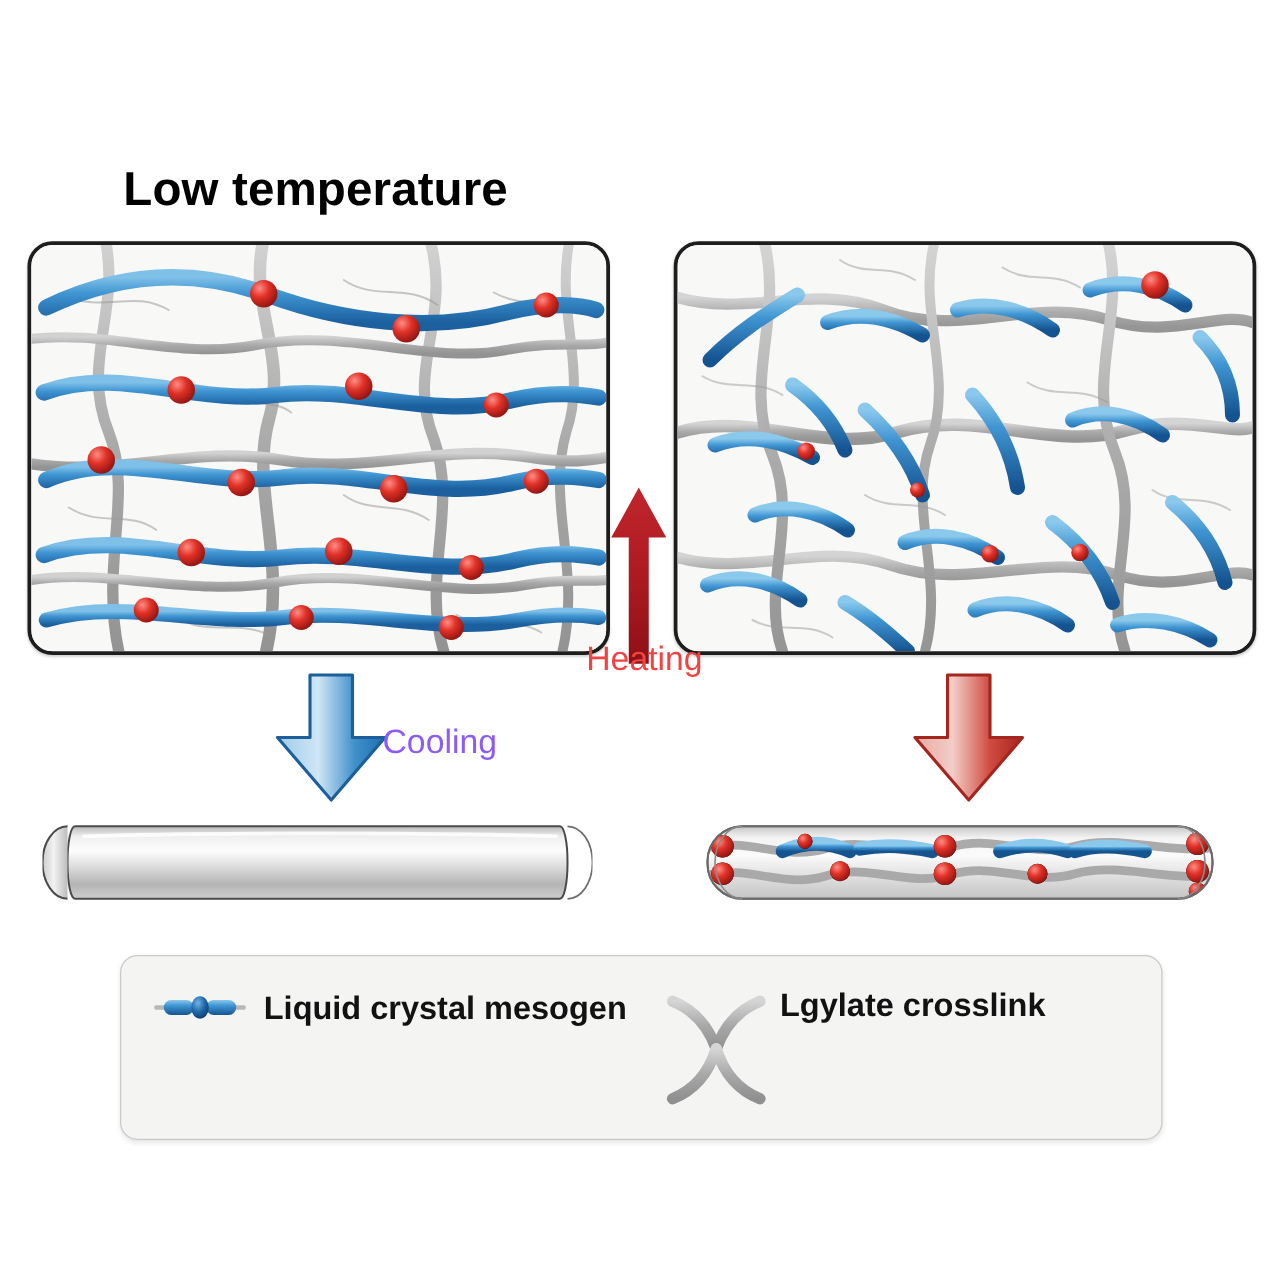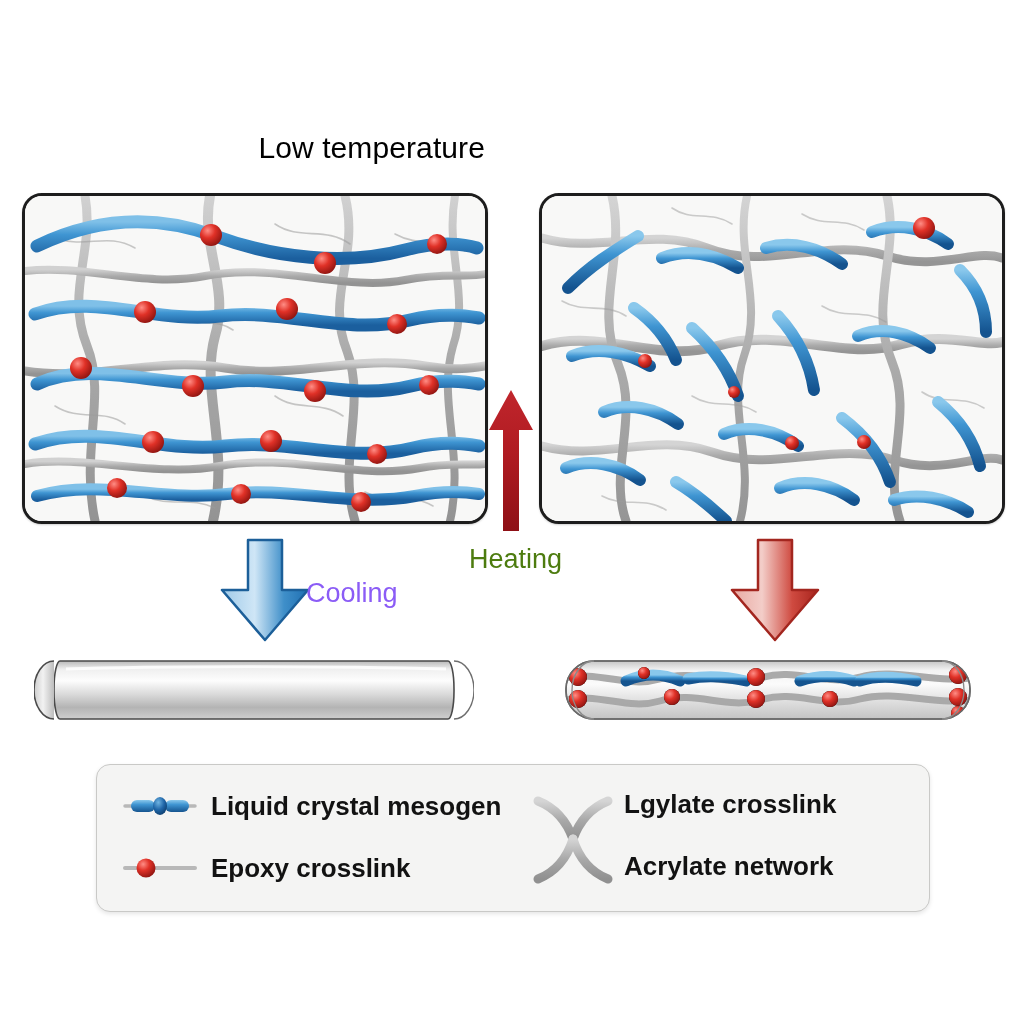--- a/index.html
+++ b/index.html
@@ -20,26 +20,26 @@
   .stage {
     position: absolute;
     left: 0; top: 0;
     width: 1024px;
     height: 1024px;
   }
 
   
   .panel-title {
     position: absolute;
-    font-weight: normal;
-    font-size: 30px;
+    font-weight: bold;
+    font-size: 38px;
     letter-spacing: 0.1px;
     color: #000000;
     white-space: nowrap;
-    text-align: right;
+    text-align: center;
   }
   #title-low  { left: 20px;  top: 131px; width: 465px; }
   #title-high { left: 539px; top: 131px; width: 465px; }
 
   
   .state-panel {
     position: absolute;
     border: 3px solid #1d1d1d;
     border-radius: 20px;
     background: #f7f7f6;
@@ -55,21 +55,21 @@
   #arrow-heating { left: 485px; top: 388px;  width: 52px;  height: 145px; }
   #arrow-cooling { left: 212px; top: 536px;  width: 106px; height: 108px; }
   #arrow-fixing  { left: 722px; top: 536px;  width: 106px; height: 108px; }
   .arrow-box svg { display: block; width: 100%; height: 100%; }
 
   .arrow-label {
     position: absolute;
     font-size: 27px;
     white-space: nowrap;
   }
-  #label-heating { left: 469px; top: 544px; color: #4d7c0f; text-align: right; }
+  #label-heating { left: 469px; top: 512px; color: #ef4444; text-align: right; }
   #label-cooling { left: 306px; top: 578px; color: #8b5cf6; }
 
   
   .cylinder-box { position: absolute; }
   #cyl-long  { left: 34px;  top: 655px; width: 440px; height: 70px; }
   #cyl-short { left: 548px; top: 655px; width: 440px; height: 70px; }
   .cylinder-box svg { display: block; width: 100%; height: 100%; }
 
   
   #legend {
@@ -428,36 +428,20 @@
           </defs>
           <line x1="2" y1="15" x2="72" y2="15" stroke="#b8b8b8" stroke-width="3.5" stroke-linecap="round"></line>
           <rect x="8" y="9" width="24" height="12" rx="6" fill="url(#lgRod)"></rect>
           <rect x="42" y="9" width="24" height="12" rx="6" fill="url(#lgRod)"></rect>
           <ellipse cx="37" cy="15" rx="7" ry="9" fill="url(#lgBead)"></ellipse>
         </svg>
       </span>
       <span class="legend-text">Liquid crystal mesogen</span>
     </div>
 
-    <div id="legend-row-epoxy" class="legend-row">
-      <span class="legend-swatch">
-        <svg viewBox="0 0 74 30">
-          <defs>
-            <radialGradient id="lgRed" cx="35%" cy="30%" r="75%">
-              <stop offset="0%" stop-color="#ff8d85"></stop>
-              <stop offset="45%" stop-color="#e03127"></stop>
-              <stop offset="100%" stop-color="#8d1410"></stop>
-            </radialGradient>
-          </defs>
-          <line x1="2" y1="15" x2="72" y2="15" stroke="#b8b8b8" stroke-width="4" stroke-linecap="round"></line>
-          <circle cx="23" cy="15" r="9.5" fill="url(#lgRed)"></circle>
-        </svg>
-      </span>
-      <span class="legend-text">Epoxy crosslink</span>
-    </div>
 
     <div id="legend-row-acrylate-x" class="legend-row">
       <span class="legend-swatch">
         <svg viewBox="0 0 82 96">
           <defs>
             <linearGradient id="lgX" x1="0" y1="0" x2="0" y2="1">
               <stop offset="0%" stop-color="#d5d5d5"></stop>
               <stop offset="50%" stop-color="#a9a9a9"></stop>
               <stop offset="100%" stop-color="#909090"></stop>
             </linearGradient>
@@ -469,19 +453,16 @@
             <path d="M76,88 C56,80 46,64 41,48"></path>
           </g>
         </svg>
       </span>
     </div>
 
     <div id="legend-row-lgylate" class="legend-row">
       <span class="legend-text">Lgylate crosslink</span>
     </div>
 
-    <div id="legend-row-network" class="legend-row">
-      <span class="legend-text">Acrylate network</span>
-    </div>
 
   </div>
 
 </div>
 
 </body></html>

